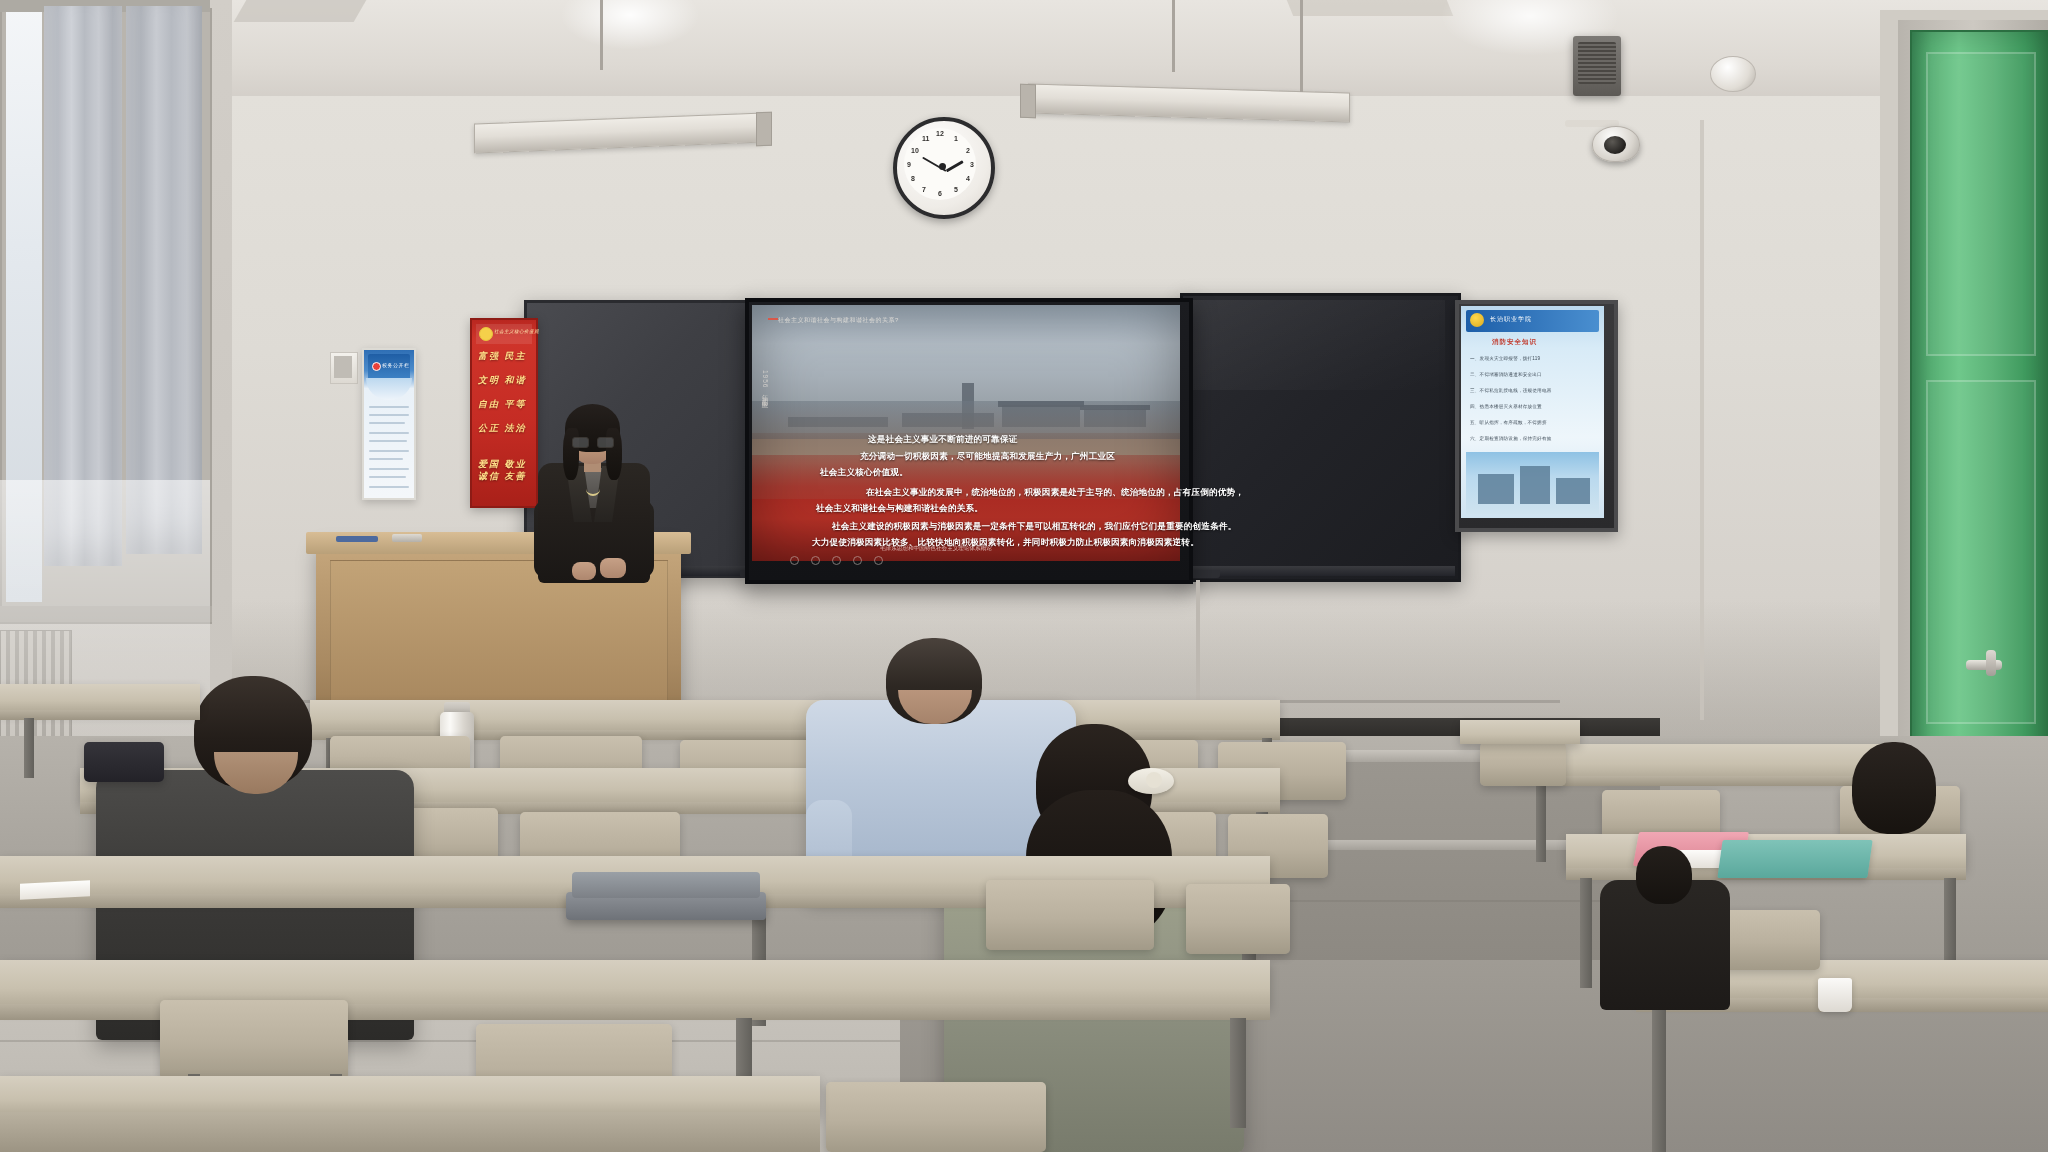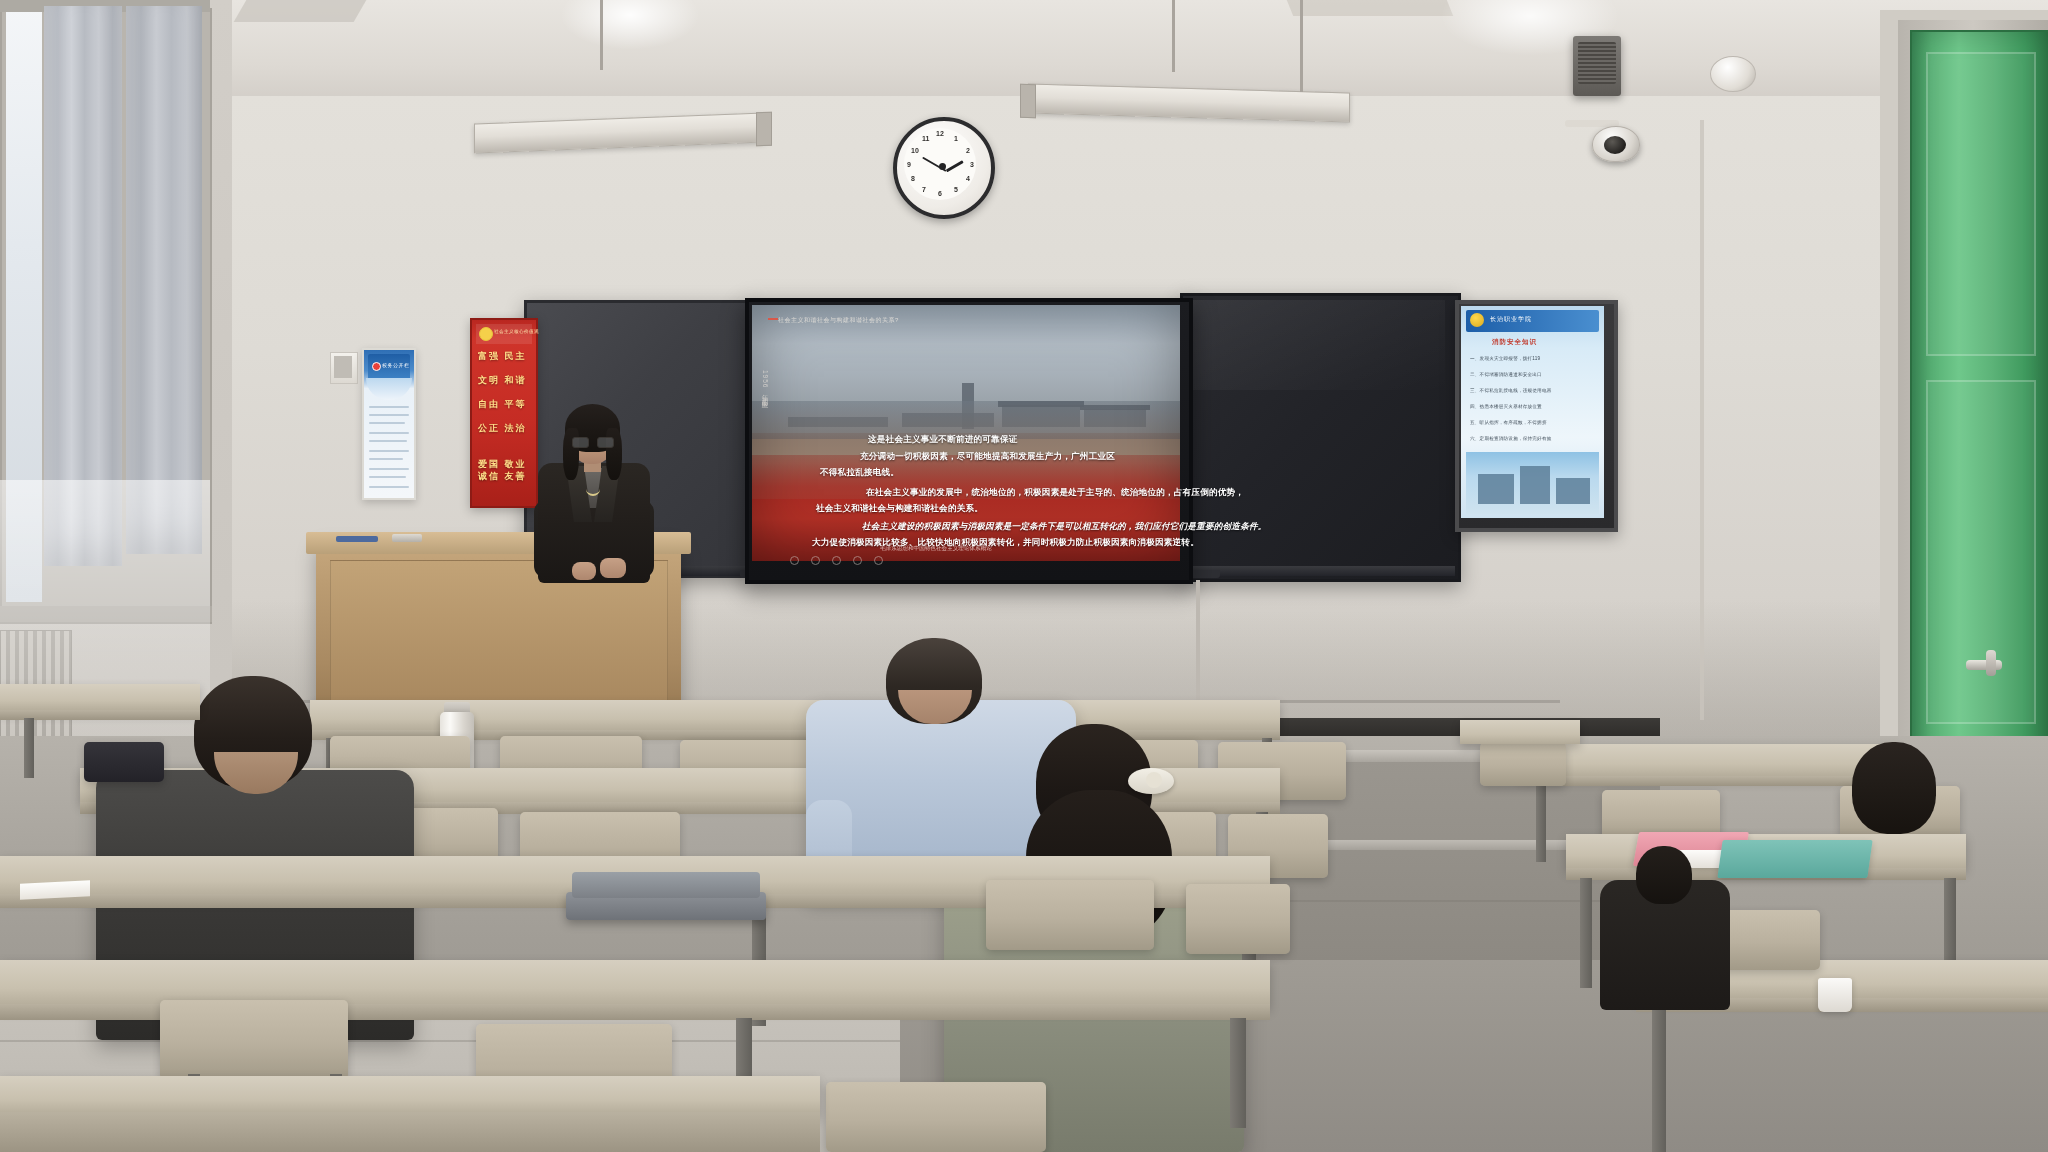--- a/index.html
+++ b/index.html
@@ -144,21 +144,21 @@
     background:linear-gradient(180deg,#1f5ea5,#3f83c6);border-radius:2px;}
   #poster-blue-dot{left:8px;top:12px;width:7px;height:7px;border-radius:50%;
     background:#e8413a;border:1px solid #fff;}
   #poster-blue-title{left:18px;top:12px;font-size:5px;color:#ffffff;white-space:nowrap;letter-spacing:.5px;}
   .poster-blue-arc{position:absolute;left:2px;top:28px;width:46px;height:22px;
     border-radius:0 0 46px 46px;background:linear-gradient(180deg,#bcd8ef,#eef4fa);}
   .pb-line{position:absolute;height:2px;background:#8ea5bb;opacity:.5;border-radius:1px;}
 
   #poster-red{left:470px;top:318px;width:64px;height:186px;
     background:linear-gradient(180deg,#b92720 0%,#cf342a 10%,#c52c24 55%,#a92019 100%);
-    border:2px solid #8d1b15;box-shadow:0 3px 10px rgba(0,0,0,.25);}
+    border:2px solid #8d1b15;box-shadow:0 3px 10px rgba(0,0,0,.25);font-style:italic;}
   #poster-red-head{left:4px;top:4px;width:56px;height:20px;background:rgba(255,255,255,.1);}
   #poster-red-emblem{left:7px;top:7px;width:12px;height:12px;border-radius:50%;
     background:#f5d04a;border:1px solid #e9c43c;}
   #poster-red-title{left:22px;top:9px;font-size:4.6px;color:#ffe9b0;white-space:nowrap;letter-spacing:.4px;}
   .pr-row{position:absolute;font-size:9px;color:#ffe08a;font-weight:bold;
     letter-spacing:2px;white-space:nowrap;text-shadow:0 1px 2px rgba(0,0,0,.4);}
 
   #poster-small{left:330px;top:352px;width:26px;height:30px;
     background:linear-gradient(180deg,#f3f1ec,#ddd9d2);border:1px solid #c9c5be;}
   #poster-small-in{left:3px;top:3px;width:18px;height:22px;background:#c0bcb5;}
@@ -377,24 +377,24 @@
     <div id="screen-redwash" class="abs"></div>
     <div id="screen-vignette" class="abs"></div>
   </div>
 
   <div id="slide-title-bullet" class="abs"></div>
   <div id="slide-title" class="abs">社会主义和谐社会与构建和谐社会的关系?</div>
   <div id="slide-vertical" class="abs">1956年  广州工业区</div>
 
   <div class="slide-line" style="left:868px;top:434px;">这是社会主义事业不断前进的可靠保证</div>
   <div class="slide-line" style="left:860px;top:451px;">充分调动一切积极因素，尽可能地提高和发展生产力，广州工业区</div>
-  <div class="slide-line" style="left:820px;top:467px;">不得私拉乱接电线。</div>
+  <div class="slide-line" style="left:820px;top:467px;">社会主义核心价值观。</div>
   <div class="slide-line" style="left:866px;top:487px;">在社会主义事业的发展中，统治地位的，积极因素是处于主导的、统治地位的，占有压倒的优势，</div>
   <div class="slide-line" style="left:816px;top:503px;">社会主义和谐社会与构建和谐社会的关系。</div>
-  <div class="slide-line" style="left:862px;top:521px;font-style:italic;">社会主义建设的积极因素与消极因素是一定条件下是可以相互转化的，我们应付它们是重要的创造条件。</div>
+  <div class="slide-line" style="left:832px;top:521px;">社会主义建设的积极因素与消极因素是一定条件下是可以相互转化的，我们应付它们是重要的创造条件。</div>
   <div class="slide-line" style="left:812px;top:537px;">大力促使消极因素比较多、比较快地向积极因素转化，并同时积极力防止积极因素向消极因素逆转。</div>
   <div id="slide-footer" class="abs">毛泽东思想和中国特色社会主义理论体系概论</div>
   <div id="screen-iconbar" class="abs">
     <span class="sc-icon"></span>
     <span class="sc-icon"></span>
     <span class="sc-icon"></span>
     <span class="sc-icon"></span>
     <span class="sc-icon"></span>
   </div>
 

